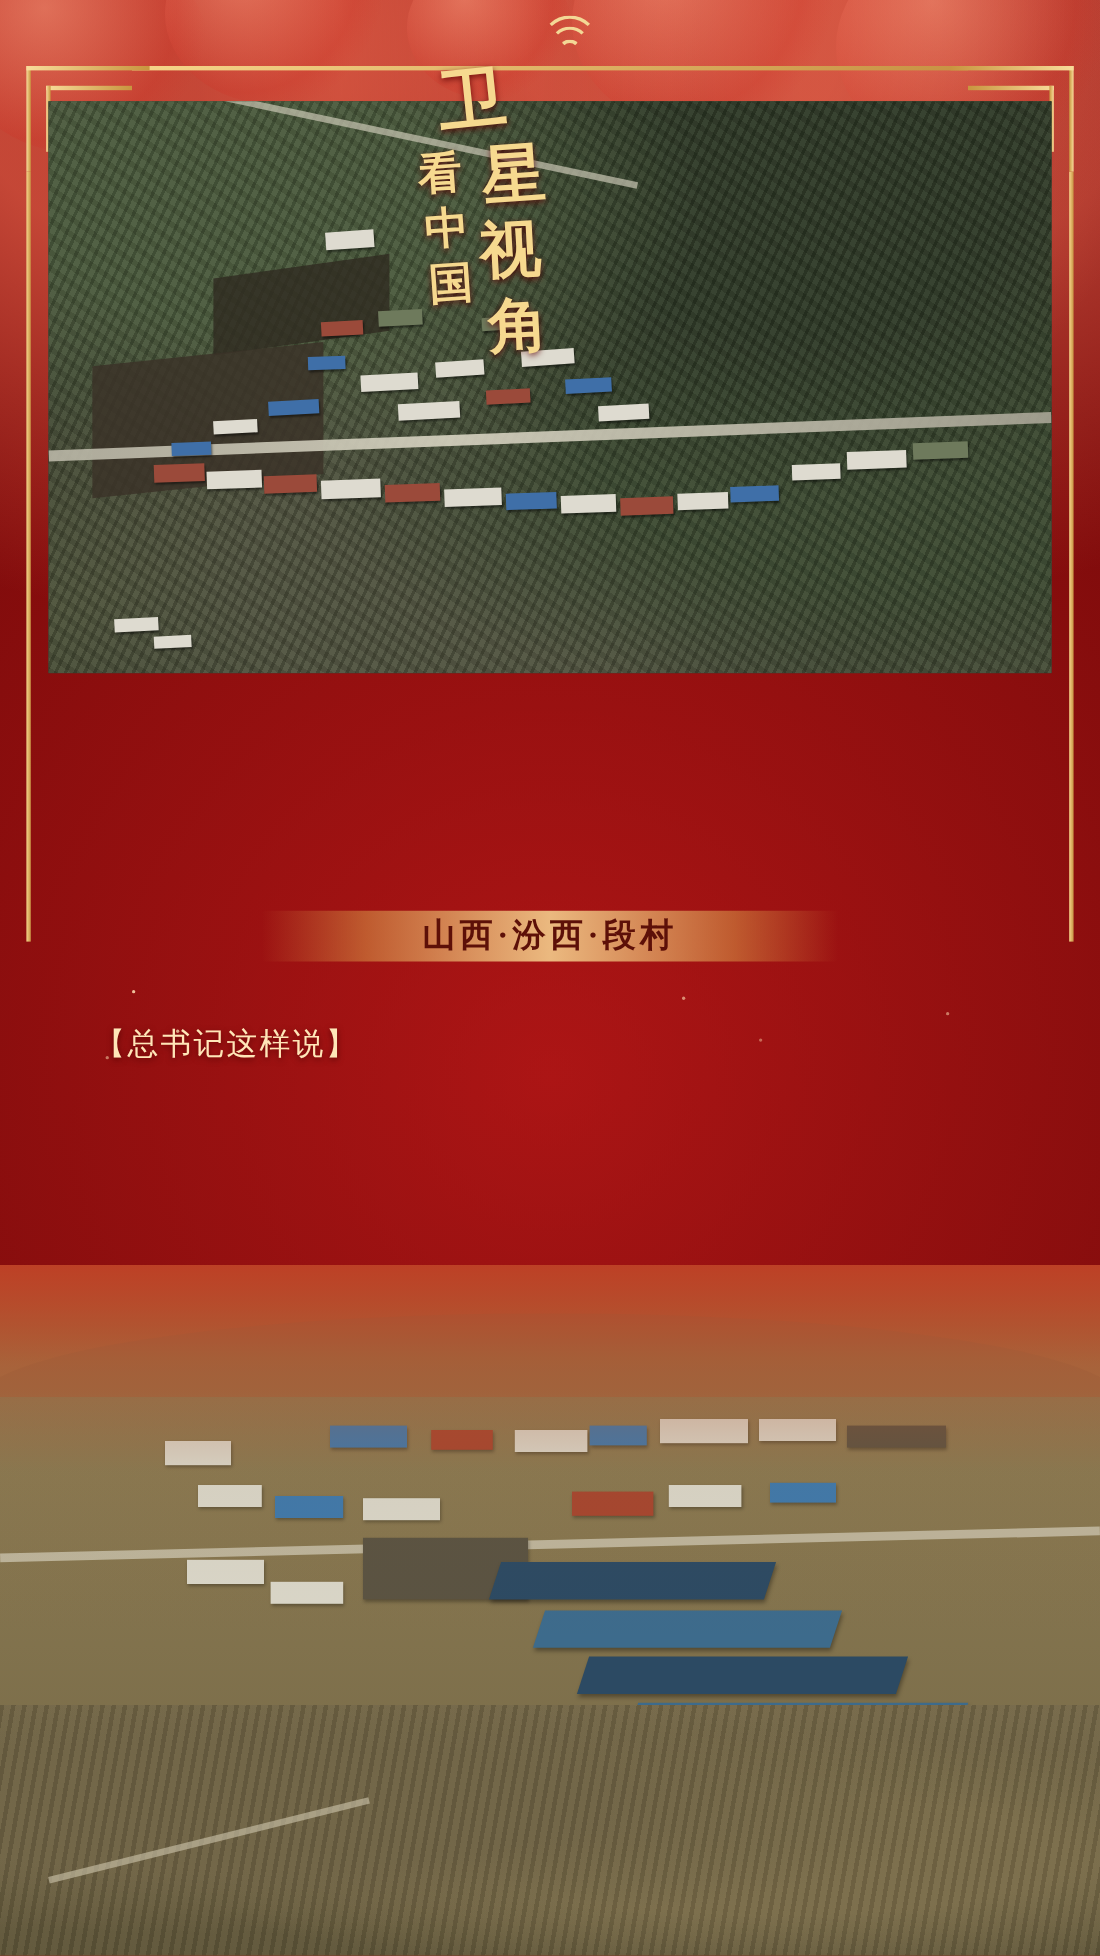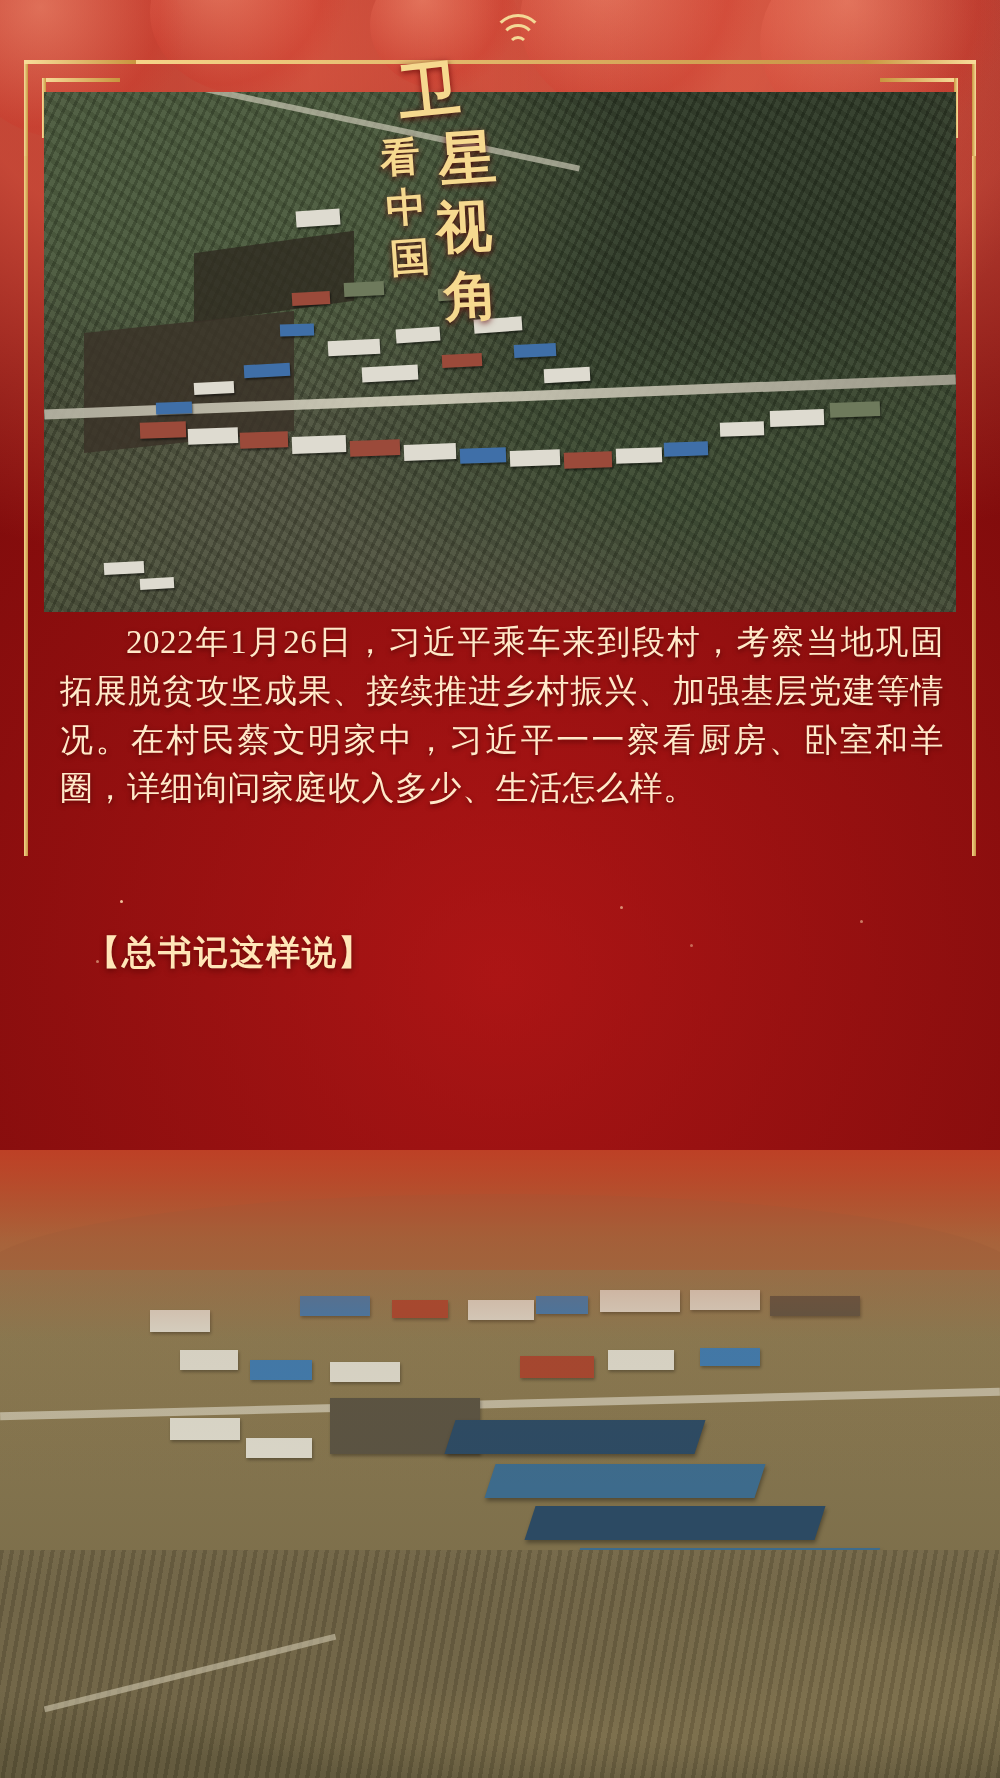--- a/index.html
+++ b/index.html
@@ -72,21 +72,21 @@
   .para .indent{display:inline-block;width:66px;}
 
   
   .placeBar{position:absolute;left:238px;top:828px;width:524px;height:46px;
     background:linear-gradient(90deg,rgba(255,210,140,0) 0%,rgba(216,150,70,.55) 18%,rgba(247,214,146,.85) 50%,rgba(216,150,70,.55) 82%,rgba(255,210,140,0) 100%);
     border-radius:3px;}
   .placeText{position:absolute;left:0;top:0;width:524px;height:46px;line-height:46px;text-align:center;
     color:#5d1008;font-size:30px;font-weight:bold;letter-spacing:4px;}
 
   
-  .qhead{position:absolute;left:86px;top:930px;color:#ffe6b8;font-size:34px;font-weight:bold;letter-spacing:2px;
+  .qhead{position:absolute;left:86px;top:930px;color:#ffe6b8;font-size:28px;font-weight:normal;letter-spacing:2px;
          text-shadow:0 2px 6px rgba(80,0,0,.8);}
   .quote{position:absolute;left:86px;top:978px;width:828px;color:#fff2d6;font-size:44px;line-height:1.46;
          font-weight:bold;text-shadow:0 3px 8px rgba(80,0,0,.85);}
   .quote .indent2{display:inline-block;width:76px;}
 
   
   .spark{position:absolute;width:3px;height:3px;border-radius:50%;background:rgba(255,225,180,.85);}
 
   
   .aerial{position:absolute;left:0;top:1150px;width:1000px;height:628px;overflow:hidden;
@@ -195,22 +195,24 @@
     </div>
     <div class="ch t1">卫</div>
     <div class="ch t2">星</div>
     <div class="ch t5">视</div>
     <div class="ch t3">看</div>
     <div class="ch t4">中</div>
     <div class="ch" style="left:64px;top:252px;font-size:54px;transform:rotate(-3deg);">角</div>
     <div class="ch" style="left:10px;top:222px;font-size:40px;transform:rotate(-4deg);">国</div>
   </div>
 
-  <div class="para"><span class="indent"></span><span>2022年1月26日，习近平乘车来到段村，考察当地巩固拓展脱贫攻坚成果、接续推进乡村振兴、加强基层党建等情况。在村民蔡文明家中，习近平一一察看厨房、卧室和羊圈，详细询问家庭收入多少、生活怎么样。</span></div>
-
+
+  <div class="placeBar">
+    <div class="placeText">山西·汾西·段村</div>
+  </div>
 
   <div class="spark" style="left:120px;top:900px;"></div>
   <div class="spark" style="left:160px;top:936px;"></div>
   <div class="spark" style="left:96px;top:960px;opacity:.6;"></div>
   <div class="spark" style="left:620px;top:906px;opacity:.7;"></div>
   <div class="spark" style="left:690px;top:944px;opacity:.5;"></div>
   <div class="spark" style="left:860px;top:920px;opacity:.6;"></div>
 
   <div class="qhead">【总书记这样说】</div>
 

